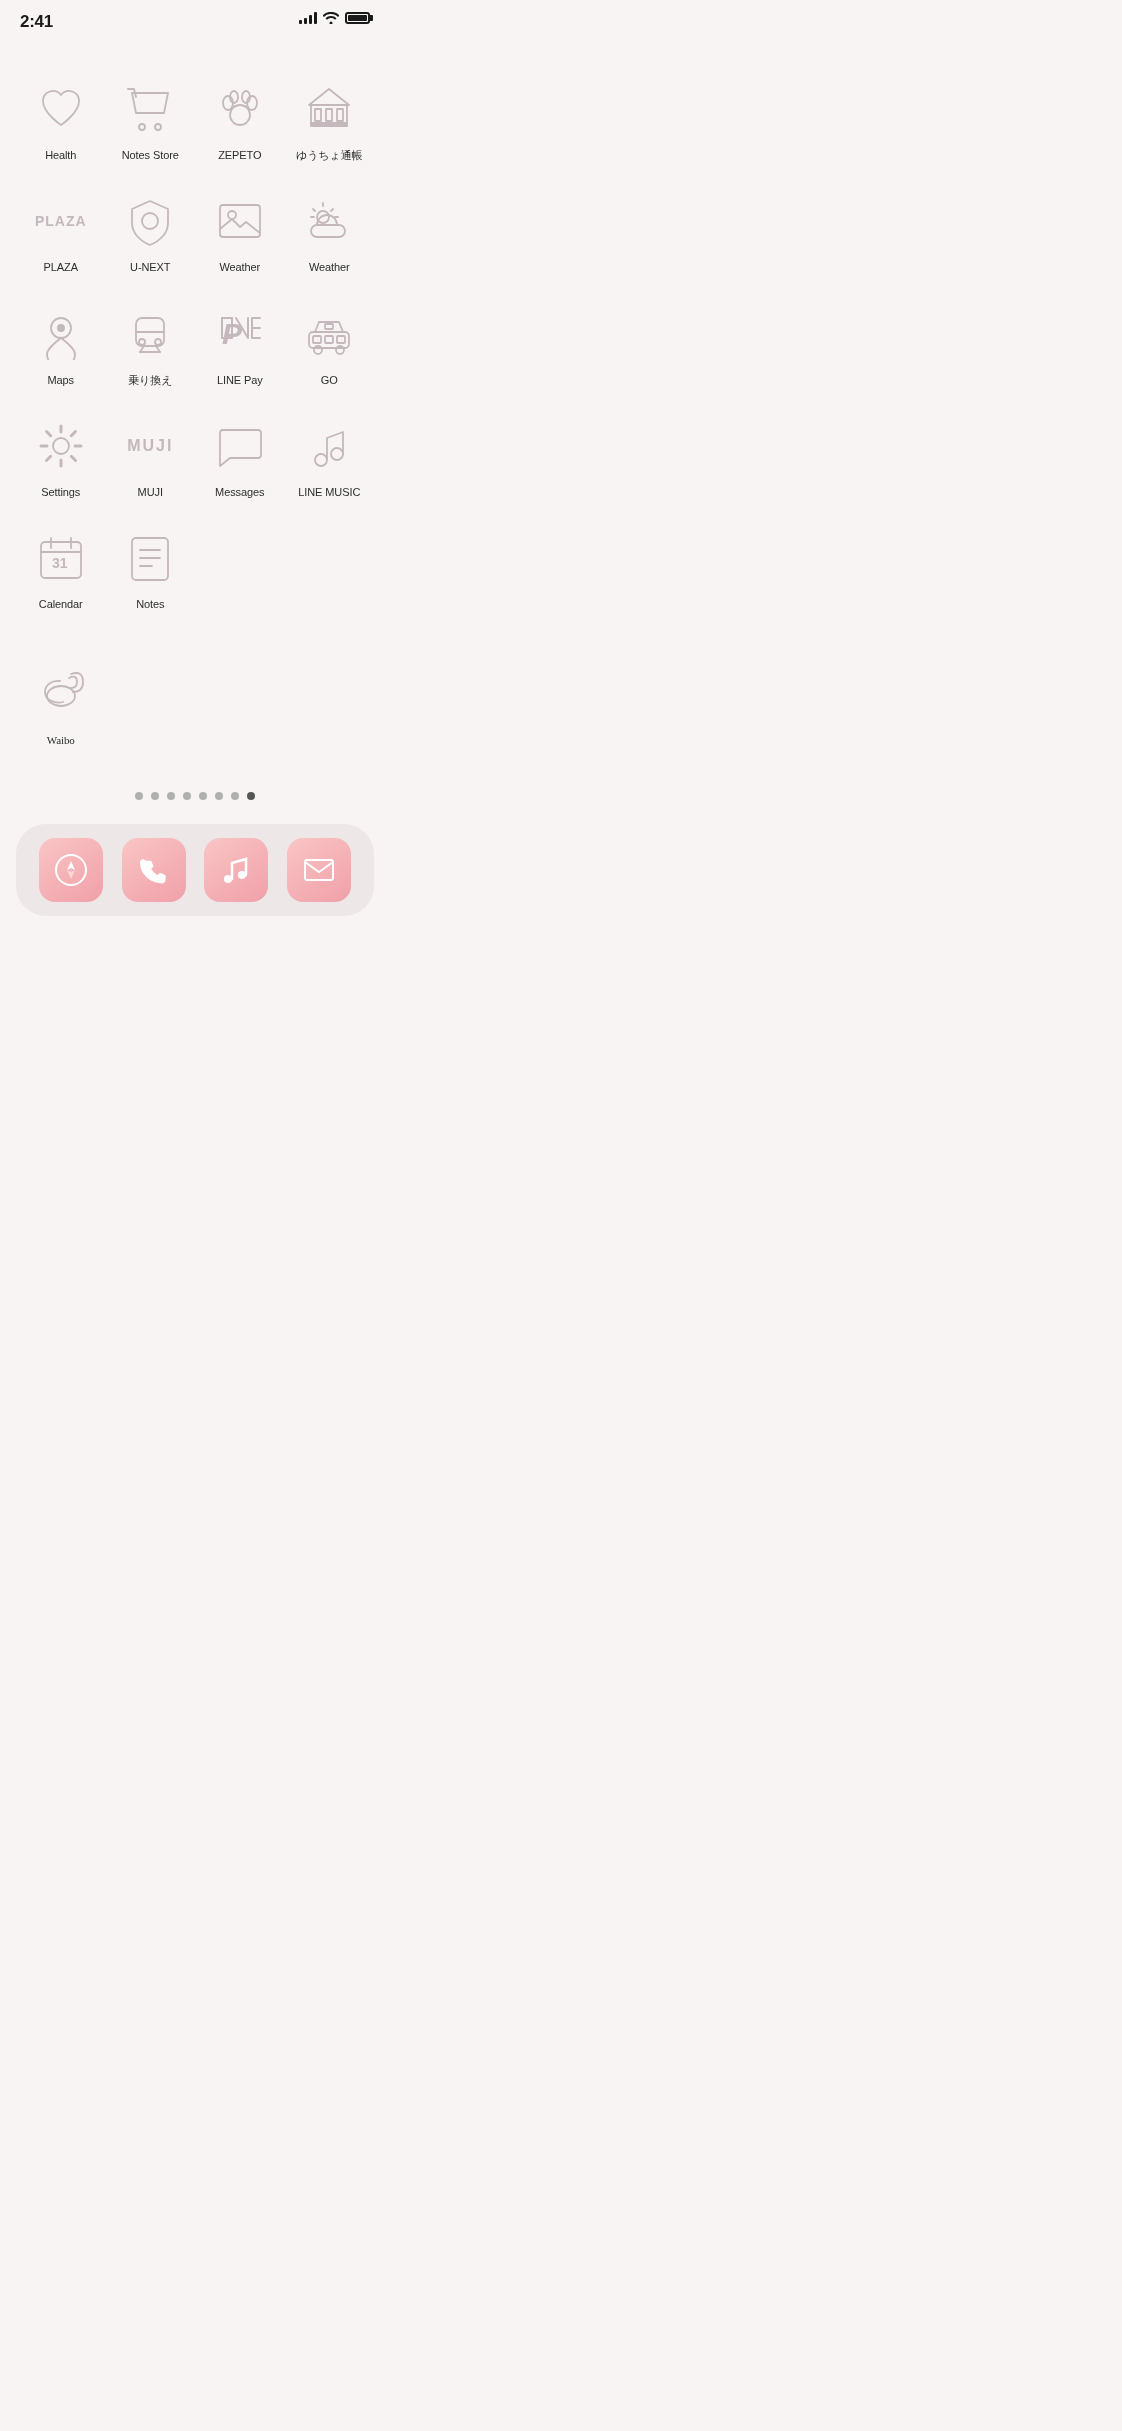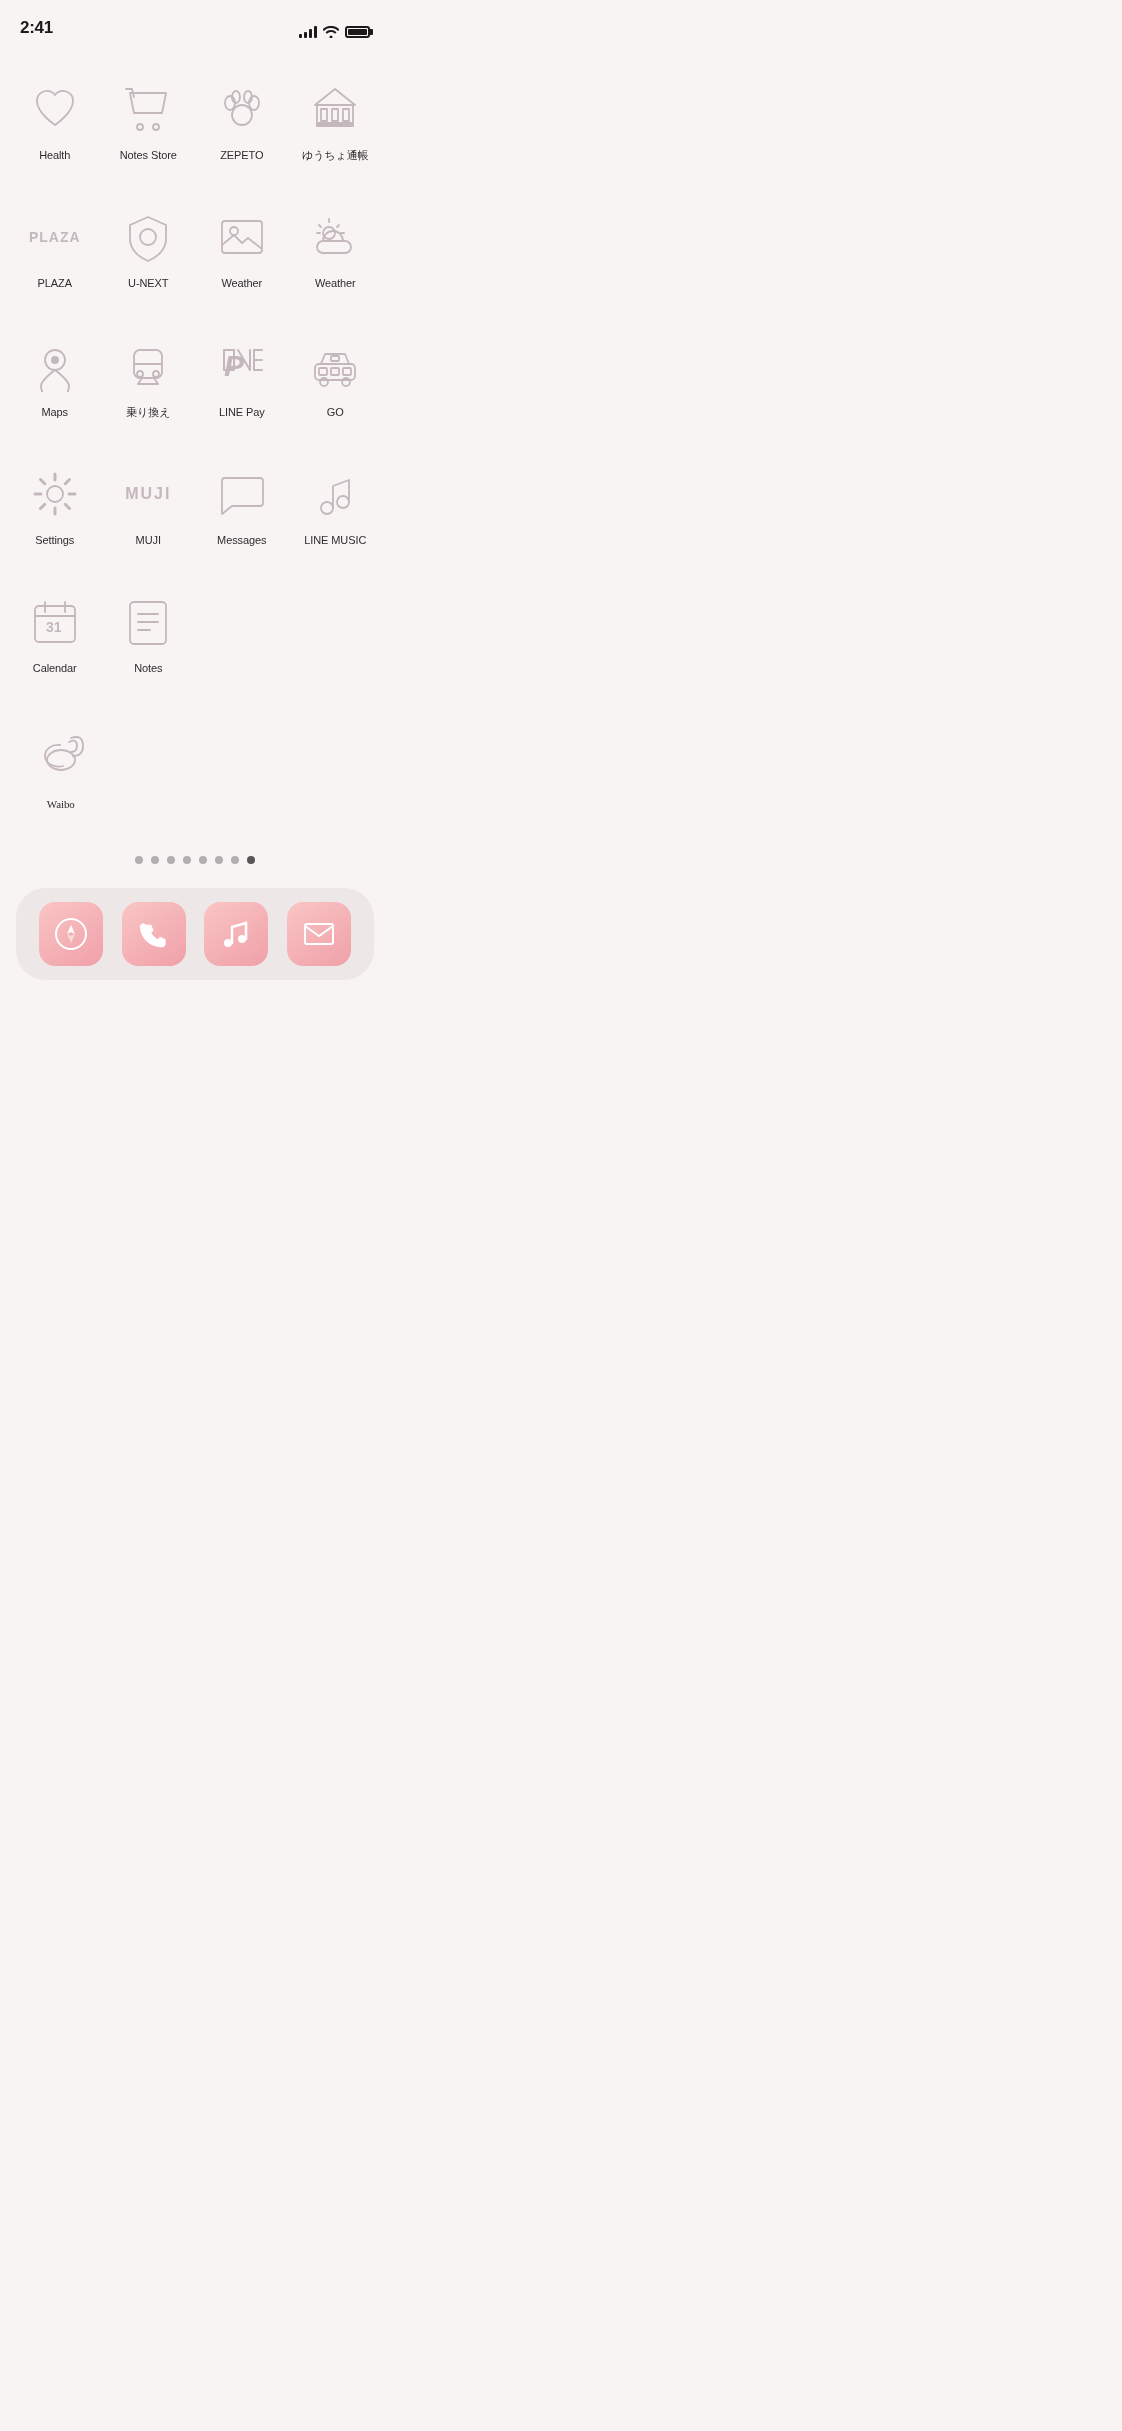--- a/index.html
+++ b/index.html
@@ -10,21 +10,21 @@
       background: #f8f4f4;
       font-family: -apple-system, 'Helvetica Neue', sans-serif;
       overflow-x: hidden;
       position: relative;
     }
 
     
     .status-bar {
       display: flex;
       justify-content: space-between;
-      align-items: flex-end;
+      align-items: flex-start;
       padding: 12px 20px 6px 20px;
       height: 44px;
     }
     .status-time {
       font-size: 17px;
       font-weight: 700;
       color: #1a1a1a;
       letter-spacing: -0.3px;
     }
     .status-icons {
@@ -68,21 +68,21 @@
       width: 100%;
       height: 100%;
       background: #1a1a1a;
       border-radius: 1px;
     }
 
     
     .app-grid {
       display: grid;
       grid-template-columns: repeat(4, 1fr);
-      gap: 16px;
+      gap: 0;
       padding: 20px 16px 10px 16px;
     }
 
     .app-item {
       display: flex;
       flex-direction: column;
       align-items: center;
       padding: 14px 4px;
       cursor: pointer;
     }

